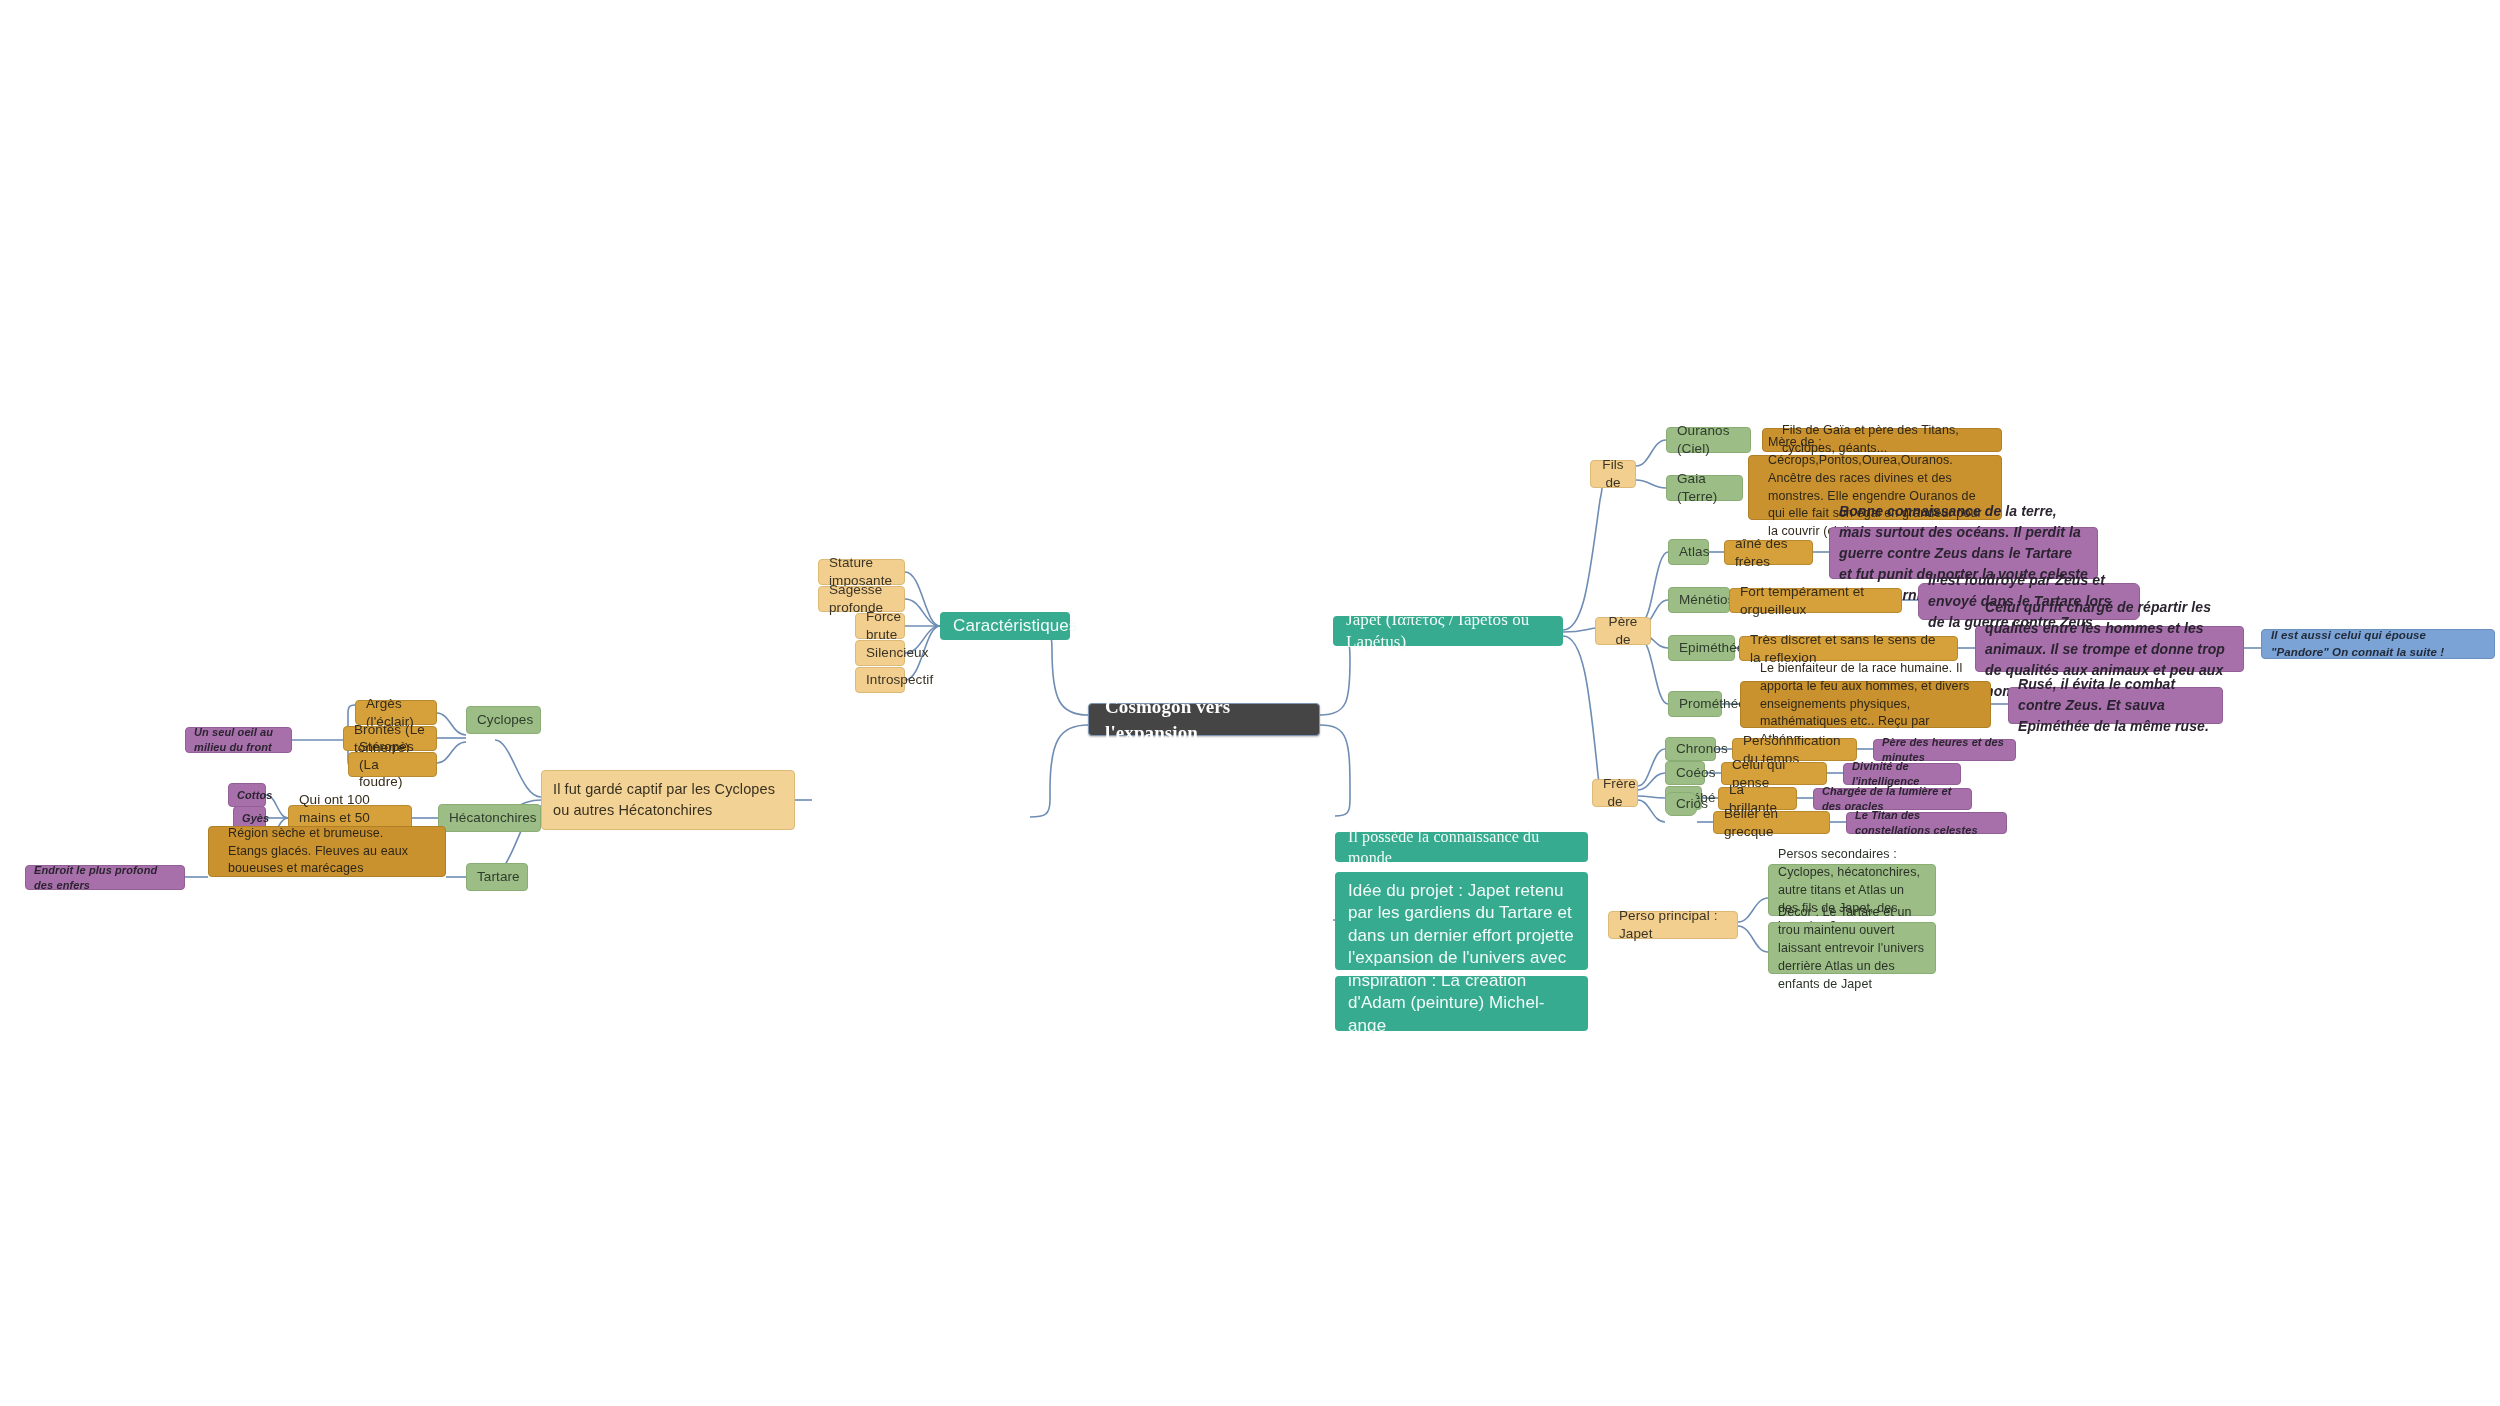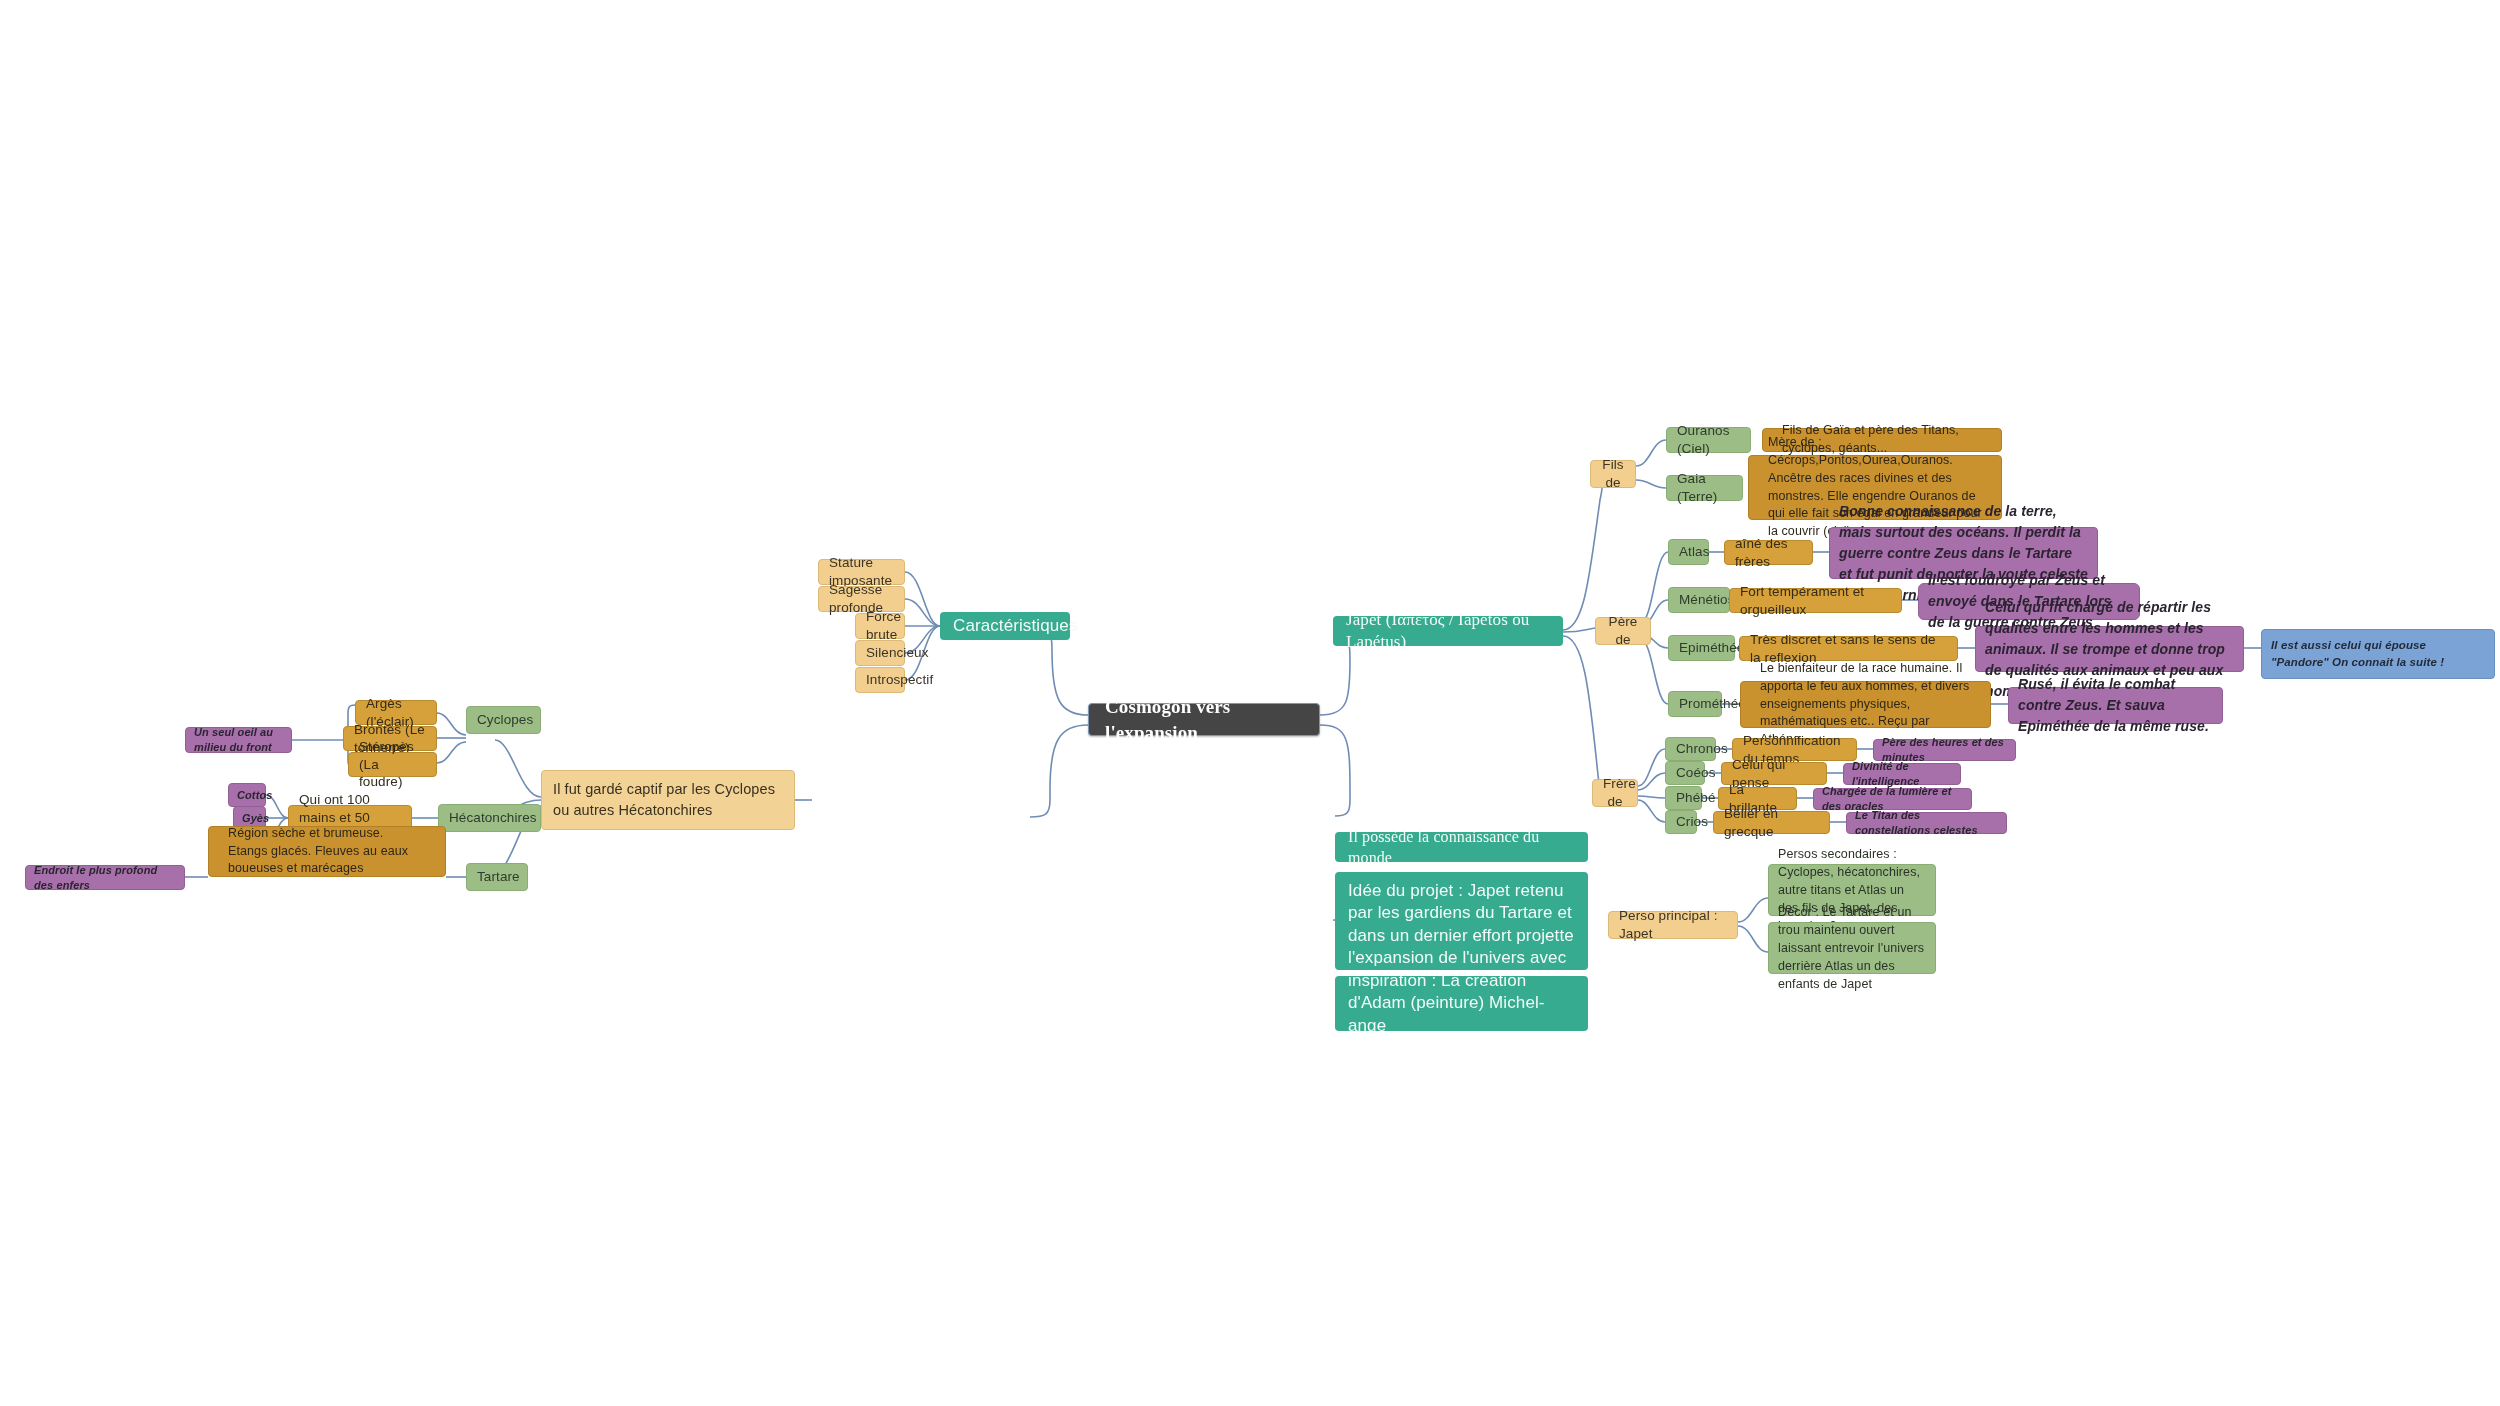--- a/index.html
+++ b/index.html
@@ -316,21 +316,21 @@
 
   <div class="node n-green" style="left:1668px;top:635px;width:67px;height:26px;">
     <span class="txt">Epiméthée</span>
   </div>
   <div class="node n-ochre-l" style="left:1739px;top:636px;width:219px;height:25px;">
     <span class="txt">Très discret et sans le sens de la reflexion</span>
   </div>
   <div class="node n-purple" style="left:1975px;top:626px;width:269px;height:46px;">
     <span class="txt">Celui qui fit chargé de répartir les qualités entre les hommes et les animaux. Il se trompe et donne trop de qualités aux animaux et peu aux hommes</span>
   </div>
-  <div class="node n-blue" style="left:2261px;top:629px;width:234px;height:50px;">
+  <div class="node n-blue" style="left:2261px;top:629px;width:234px;height:30px;">
     <span class="txt">Il est aussi celui qui épouse "Pandore" On connait la suite !</span>
   </div>
 
   <div class="node n-green" style="left:1668px;top:691px;width:54px;height:26px;">
     <span class="txt">Prométhée</span>
   </div>
   <div class="node n-ochre" style="left:1740px;top:681px;width:251px;height:47px;">
     <span class="txt">Le bienfaiteur de la race humaine. Il apporta le feu aux hommes, et divers enseignements physiques, mathématiques etc.. Reçu par Athéna.</span>
   </div>
   <div class="node n-purple" style="left:2008px;top:687px;width:215px;height:37px;">
@@ -364,21 +364,21 @@
   <div class="node n-green" style="left:1665px;top:786px;width:37px;height:24px;">
     <span class="txt">Phébé</span>
   </div>
   <div class="node n-ochre-l" style="left:1718px;top:787px;width:79px;height:23px;">
     <span class="txt">La brillante</span>
   </div>
   <div class="node n-purple-s" style="left:1813px;top:788px;width:159px;height:22px;">
     <span class="txt">Chargée de la lumière et des oracles</span>
   </div>
 
-  <div class="node n-green" style="left:1665px;top:810px;width:32px;height:24px;">
+  <div class="node n-green" style="left:1665px;top:792px;width:32px;height:24px;border-radius:7px;">
     <span class="txt">Crios</span>
   </div>
   <div class="node n-ochre-l" style="left:1713px;top:811px;width:117px;height:23px;">
     <span class="txt">Bélier en grecque</span>
   </div>
   <div class="node n-purple-s" style="left:1846px;top:812px;width:161px;height:22px;">
     <span class="txt">Le Titan des constellations celestes</span>
   </div>
 
   <div class="node n-teal serif" style="left:1335px;top:832px;width:253px;height:30px;font-size:16px;">

